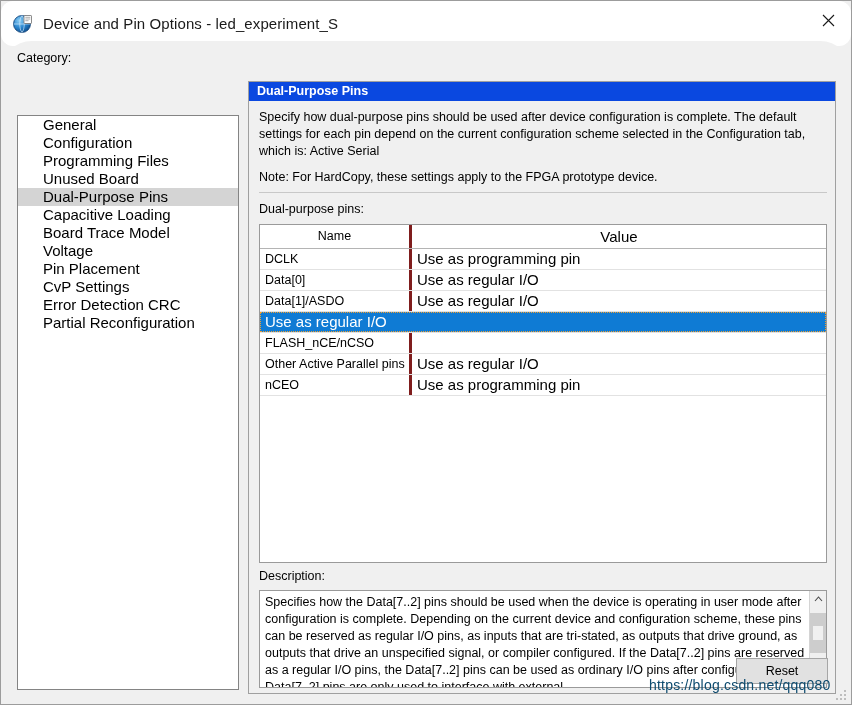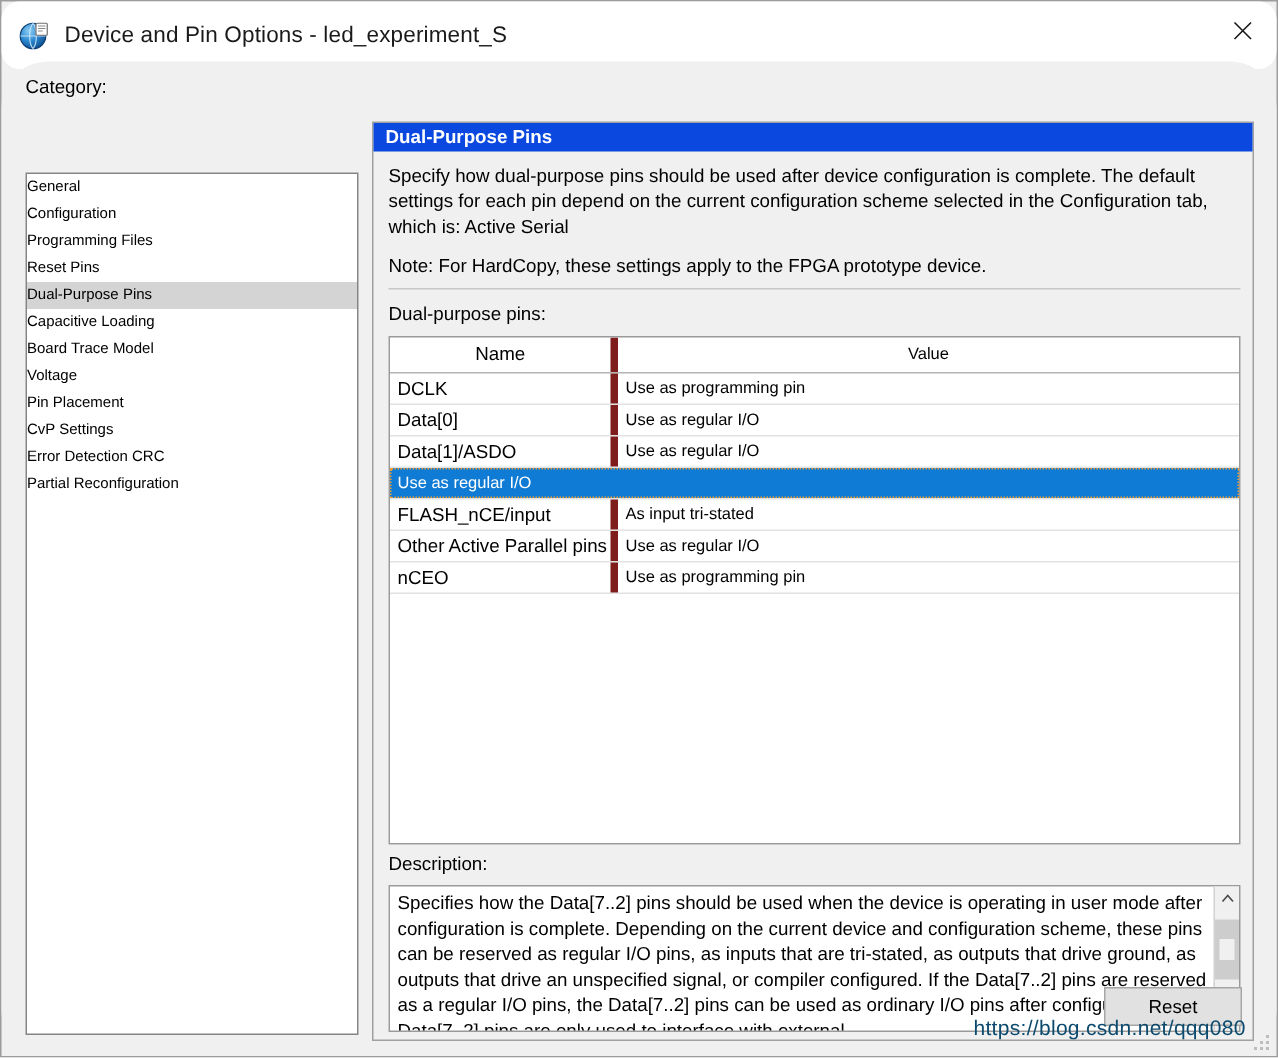--- a/index.html
+++ b/index.html
@@ -86,21 +86,22 @@
     width: 222px;
     height: 575px;
     background: #ffffff;
     border: 1px solid #848484;
     box-sizing: border-box;
     overflow: hidden;
   }
   .cat-item {
     height: 18px;
     line-height: 18px;
-    font-size: 10px;
+    padding-left: 25px;
+    font-size: 15px;
     white-space: nowrap;
     cursor: default;
   }
   .cat-item.selected {
     background: #d4d4d4;
   }
 
   
   #right-panel {
     position: absolute;
@@ -168,39 +169,39 @@
     box-sizing: border-box;
     border-bottom: 1px solid #e2e2e2;
   }
   .tbl-row.header {
     height: 24px;
     border-bottom: 1px solid #b4b4b4;
   }
   .cell-name {
     width: 152px;
     flex: 0 0 152px;
-    border-right: 5px solid #7f1d1d;
+    border-right: 3px solid #7f1d1d;
     padding-left: 5px;
     line-height: 20px;
     font-size: 12.5px;
     box-sizing: border-box;
     white-space: nowrap;
     overflow: hidden;
   }
   .tbl-row.header .cell-name,
   .tbl-row.header .cell-value {
     text-align: center;
     padding-left: 0;
     line-height: 23px;
   }
   .cell-value {
     flex: 1 1 auto;
     padding-left: 5px;
     line-height: 20px;
-    font-size: 11px;
+    font-size: 15px;
     box-sizing: border-box;
     white-space: nowrap;
     overflow: hidden;
   }
   .tbl-row.selected .cell-value {
     background: #0f7bd4;
     color: #ffffff;
     outline: 1px dotted #f0a030;
     outline-offset: -1px;
   }
@@ -349,21 +350,21 @@
   </div>
 
   <div id="content">
 
     <div id="category-label">Category:</div>
 
     <div id="category-list">
       <div class="cat-item">General</div>
       <div class="cat-item">Configuration</div>
       <div class="cat-item">Programming Files</div>
-      <div class="cat-item">Reset Pins</div>
+      <div class="cat-item">Unused Board</div>
       <div class="cat-item selected">Dual-Purpose Pins</div>
       <div class="cat-item">Capacitive Loading</div>
       <div class="cat-item">Board Trace Model</div>
       <div class="cat-item">Voltage</div>
       <div class="cat-item">Pin Placement</div>
       <div class="cat-item">CvP Settings</div>
       <div class="cat-item">Error Detection CRC</div>
       <div class="cat-item">Partial Reconfiguration</div>
     </div>
 
@@ -389,22 +390,21 @@
           <div class="cell-value">Use as regular I/O</div>
         </div>
         <div class="tbl-row">
           <div class="cell-name">Data[1]/ASDO</div>
           <div class="cell-value">Use as regular I/O</div>
         </div>
         <div class="tbl-row selected">
           <div class="cell-value">Use as regular I/O</div>
         </div>
         <div class="tbl-row">
-          <div class="cell-name">FLASH_nCE/input</div>
-          <div class="cell-value">As input tri-stated</div>
+          <div class="cell-name">FLASH_nCE/nCSO</div>
         </div>
         <div class="tbl-row">
           <div class="cell-name">Other Active Parallel pins</div>
           <div class="cell-value">Use as regular I/O</div>
         </div>
         <div class="tbl-row">
           <div class="cell-name">nCEO</div>
           <div class="cell-value">Use as programming pin</div>
         </div>
         <div id="tbl-filler"></div>

